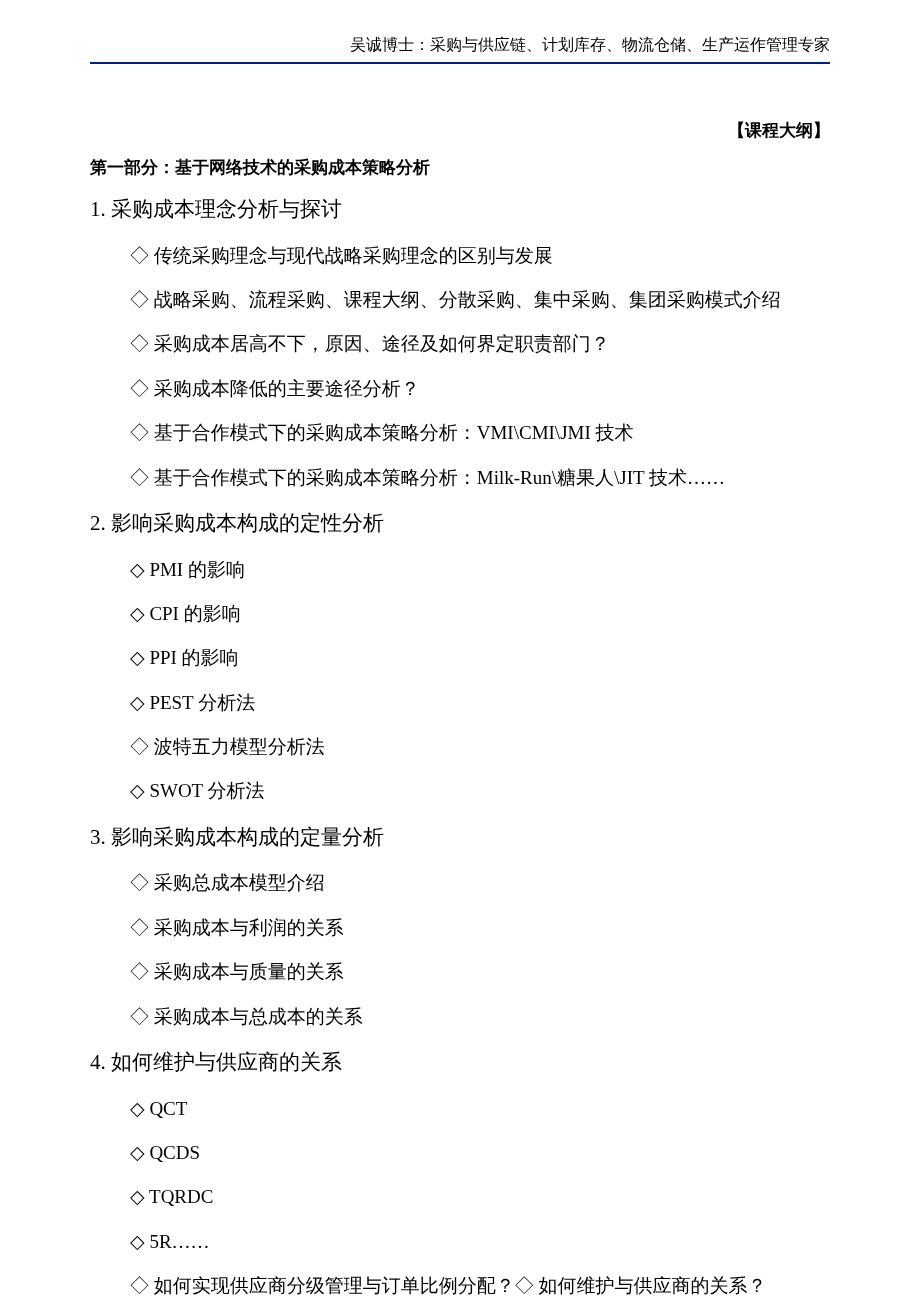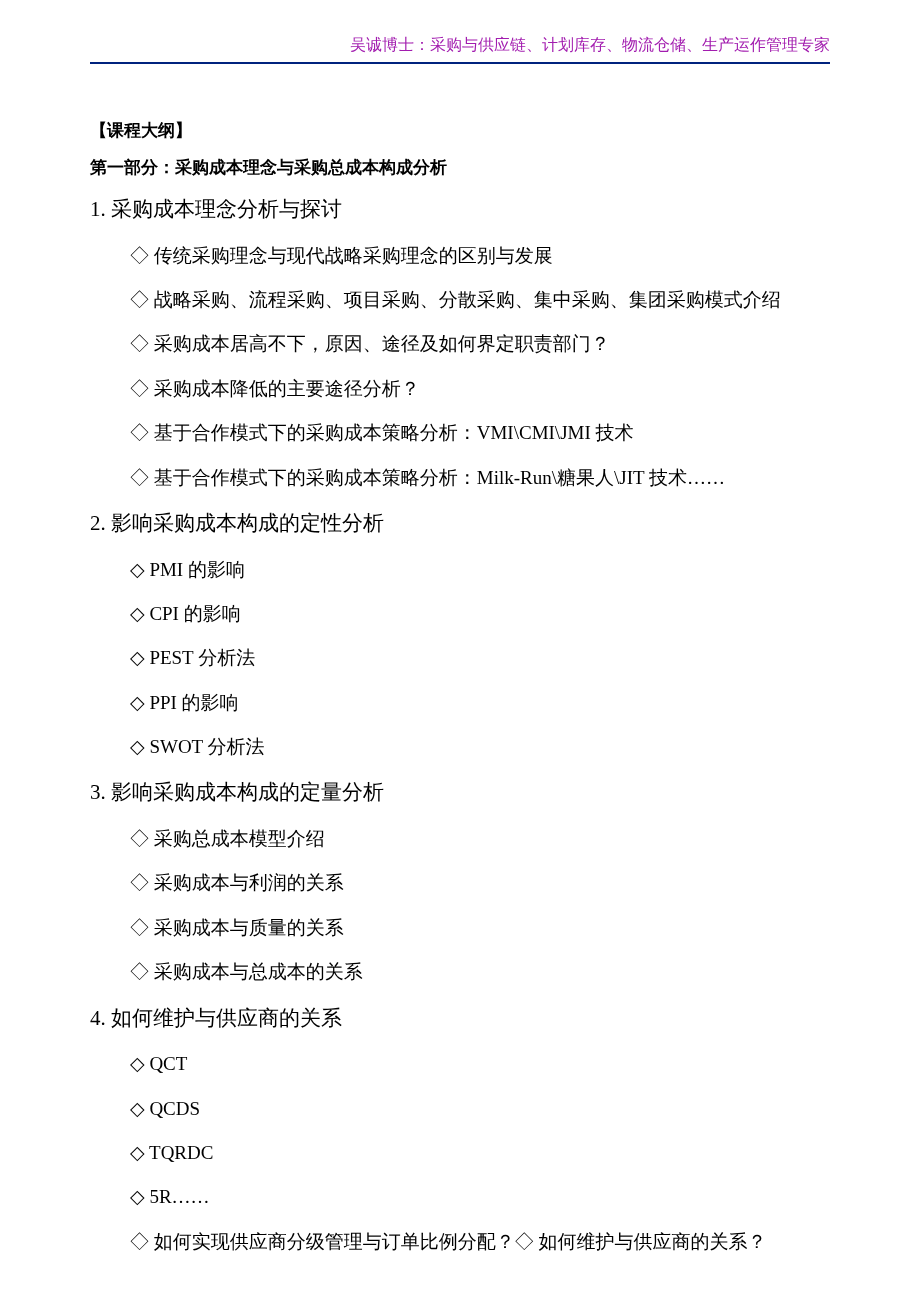--- a/index.html
+++ b/index.html
@@ -11,29 +11,30 @@
     width: 920px;
   }
   .page {
     width: 920px;
     box-sizing: border-box;
     padding: 35px 90px 40px 90px;
   }
   .page-header {
     text-align: right;
     font-size: 16px;
-    color: #a21caf;
+    color: #000000;
     padding-bottom: 6px;
     border-bottom: 2px solid #00237e;
     margin-bottom: 55px;
   }
   .section-label {
     font-weight: bold;
     font-size: 17px;
     margin-bottom: 14px;
+    text-align: right;
   }
   .part-title {
     font-weight: bold;
     font-size: 17px;
     margin-bottom: 14px;
   }
   .num-item {
     font-size: 21px;
     margin-bottom: 14px;
     line-height: 1.6;
@@ -54,44 +55,45 @@
 <body>
 
 <div class="page">
 
   <div class="page-header">
     <span>吴诚博士：采购与供应链、计划库存、物流仓储、生产运作管理专家</span>
   </div>
 
   <div class="section-label">【课程大纲】</div>
 
-  <div class="part-title">第一部分：采购成本理念与采购总成本构成分析</div>
+  <div class="part-title">第一部分：基于网络技术的采购成本策略分析</div>
 
   <div class="num-item">
     <span>1.</span>
     <span>采购成本理念分析与探讨</span>
   </div>
   <div class="diamond-list">
     <div class="diamond-item">传统采购理念与现代战略采购理念的区别与发展</div>
-    <div class="diamond-item">战略采购、流程采购、项目采购、分散采购、集中采购、集团采购模式介绍</div>
+    <div class="diamond-item">战略采购、流程采购、课程大纲、分散采购、集中采购、集团采购模式介绍</div>
     <div class="diamond-item">采购成本居高不下，原因、途径及如何界定职责部门？</div>
     <div class="diamond-item">采购成本降低的主要途径分析？</div>
     <div class="diamond-item">基于合作模式下的采购成本策略分析：VMI\CMI\JMI 技术</div>
     <div class="diamond-item">基于合作模式下的采购成本策略分析：Milk-Run\糖果人\JIT 技术……</div>
   </div>
 
   <div class="num-item">
     <span>2.</span>
     <span>影响采购成本构成的定性分析</span>
   </div>
   <div class="diamond-list">
     <div class="diamond-item">PMI 的影响</div>
     <div class="diamond-item">CPI 的影响</div>
+    <div class="diamond-item">PPI 的影响</div>
     <div class="diamond-item">PEST 分析法</div>
-    <div class="diamond-item">PPI 的影响</div>
+    <div class="diamond-item">波特五力模型分析法</div>
     <div class="diamond-item">SWOT 分析法</div>
   </div>
 
   <div class="num-item">
     <span>3.</span>
     <span>影响采购成本构成的定量分析</span>
   </div>
   <div class="diamond-list">
     <div class="diamond-item">采购总成本模型介绍</div>
     <div class="diamond-item">采购成本与利润的关系</div>

